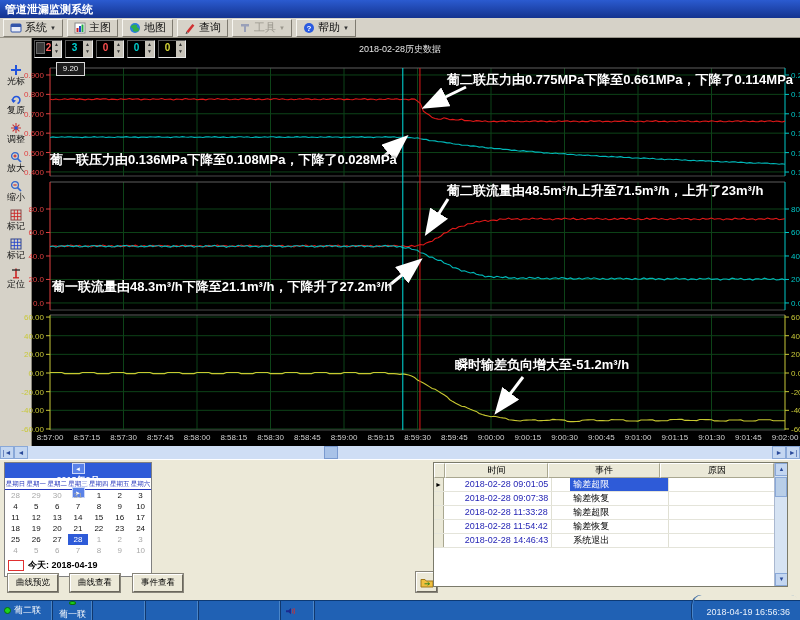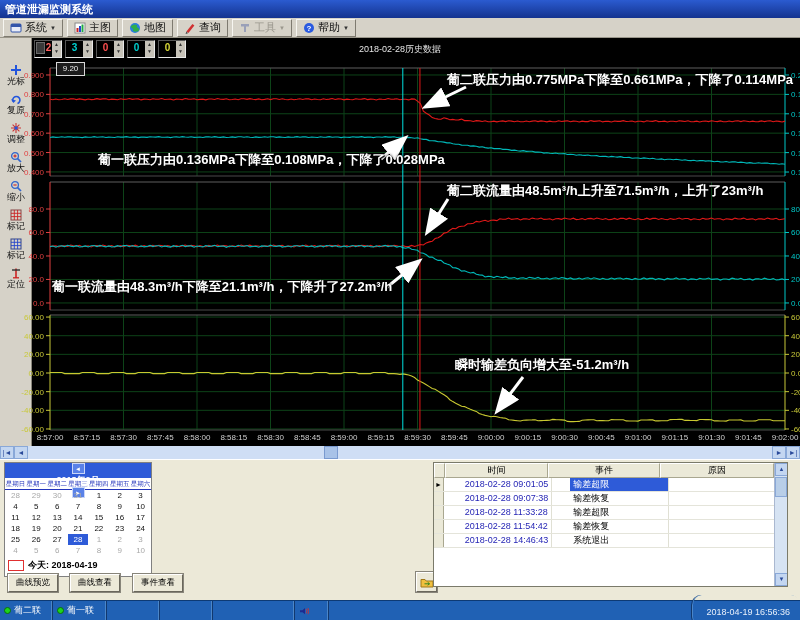--- a/index.html
+++ b/index.html
@@ -389,21 +389,21 @@
         <span class="xlab" style="left: 564.5px;">9:00:30</span>
         <span class="xlab" style="left: 601.25px;">9:00:45</span>
         <span class="xlab" style="left: 638px;">9:01:00</span>
         <span class="xlab" style="left: 674.75px;">9:01:15</span>
         <span class="xlab" style="left: 711.5px;">9:01:30</span>
         <span class="xlab" style="left: 748.25px;">9:01:45</span>
         <span class="xlab" style="left: 785px;">9:02:00</span>
       </div>
     <div id="annos">
         <div class="anno" style="left: 447px; top: 33px;">葡二联压力由0.775MPa下降至0.661MPa，下降了0.114MPa</div>
-        <div class="anno" style="left: 50px; top: 113px; margin-left: 48px;">葡一联压力由0.136MPa下降至0.108MPa，下降了0.028MPa</div>
+        <div class="anno" style="left: 50px; top: 113px;">葡一联压力由0.136MPa下降至0.108MPa，下降了0.028MPa</div>
         <div class="anno" style="left: 447px; top: 144px;">葡二联流量由48.5m³/h上升至71.5m³/h，上升了23m³/h</div>
         <div class="anno" style="left: 52px; top: 240px;">葡一联流量由48.3m³/h下降至21.1m³/h，下降升了27.2m³/h</div>
         <div class="anno" style="left: 455px; top: 318px;">瞬时输差负向增大至-51.2m³/h</div>
       </div>
     <div id="hscroll">
         <div class="hbtn">|◄</div>
         <div class="hbtn">◄</div>
         <div id="htrack">
           <div id="hthumb"></div>
         </div>
@@ -541,21 +541,21 @@
           <div id="tvthumb"></div>
           <div class="vbtn" style="position: absolute; bottom: 0px; left: 0px;">▼</div>
         </div>
       </div>
   </div>
   <div id="statusbar">
       <div class="spanel" style="width: 53px;">
         <span class="sdot"></span>
         <span>葡二联</span>
       </div>
-      <div class="spanel" style="width: 54px;">
+      <div class="spanel" style="width: 40px; flex-direction: column;">
         <span class="sdot"></span>
         <span>葡一联</span>
       </div>
       <div class="spanel" style="width: 53px;"></div>
       <div class="spanel" style="width: 53px;"></div>
       <div class="spanel" style="width: 82px;"></div>
       <div class="spanel" style="width: 34px;">
         <svg width="10" height="10" viewBox="0 0 10 10">
           <polygon points="1,4.2 3.5,4.2 6,2 6,8.2 3.5,6.2 1,6.2" fill="#1a2a90"></polygon>
           <path d="M7.2,3 q1.6,2 0,4.2 M8.8,2 q2.4,3.1 0,6.2" stroke="#d03030" stroke-width="0.9" fill="none"></path>

